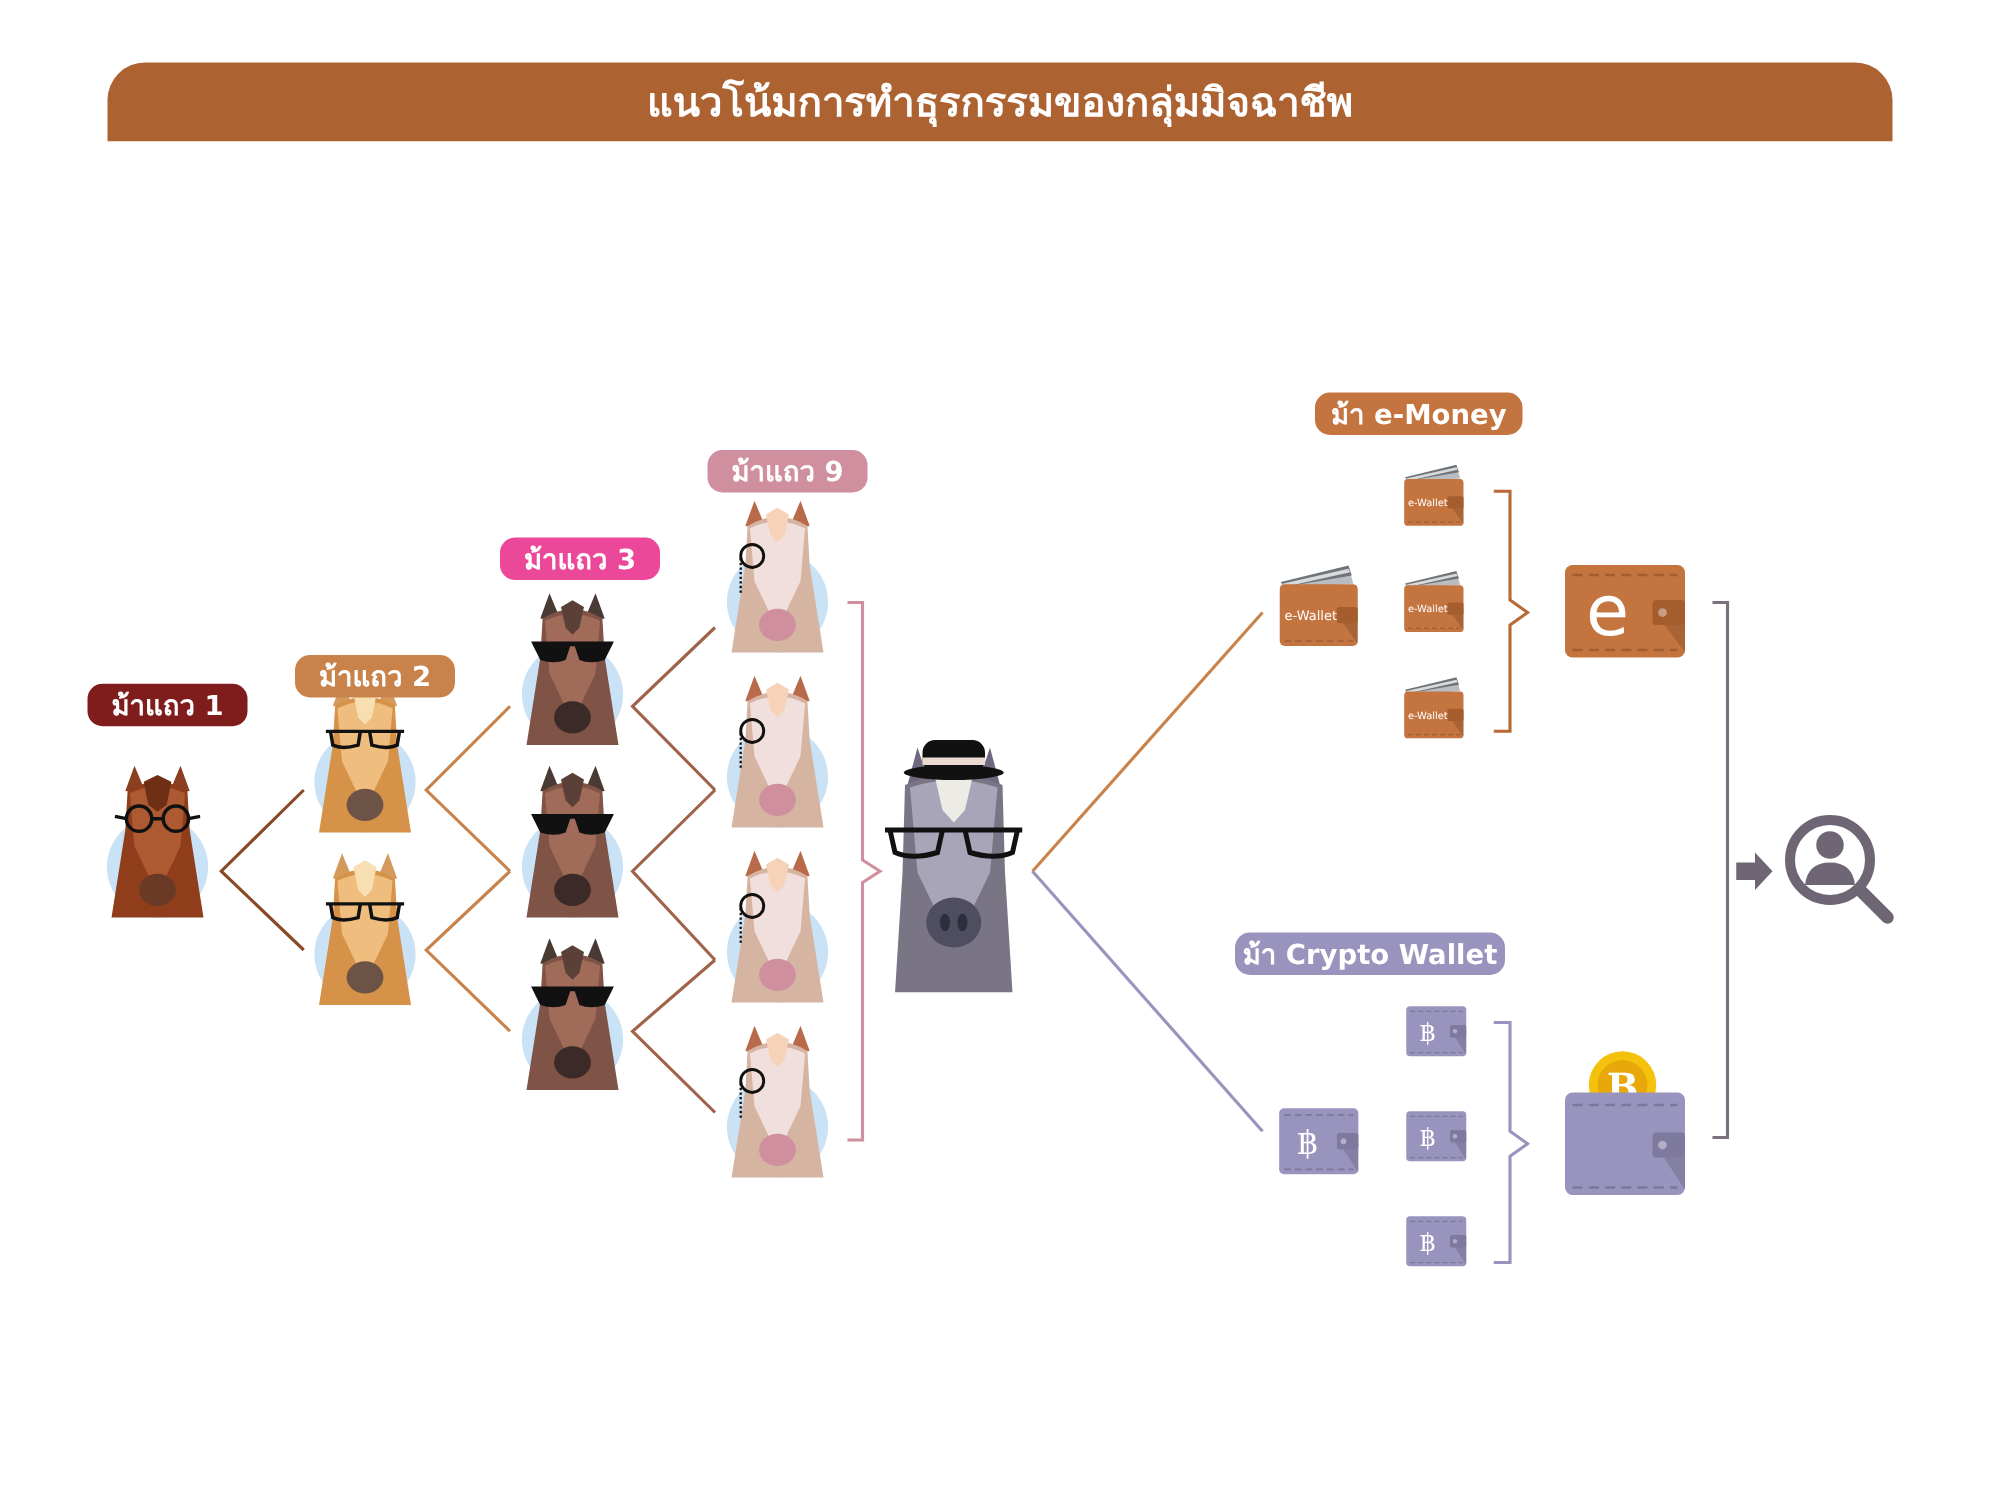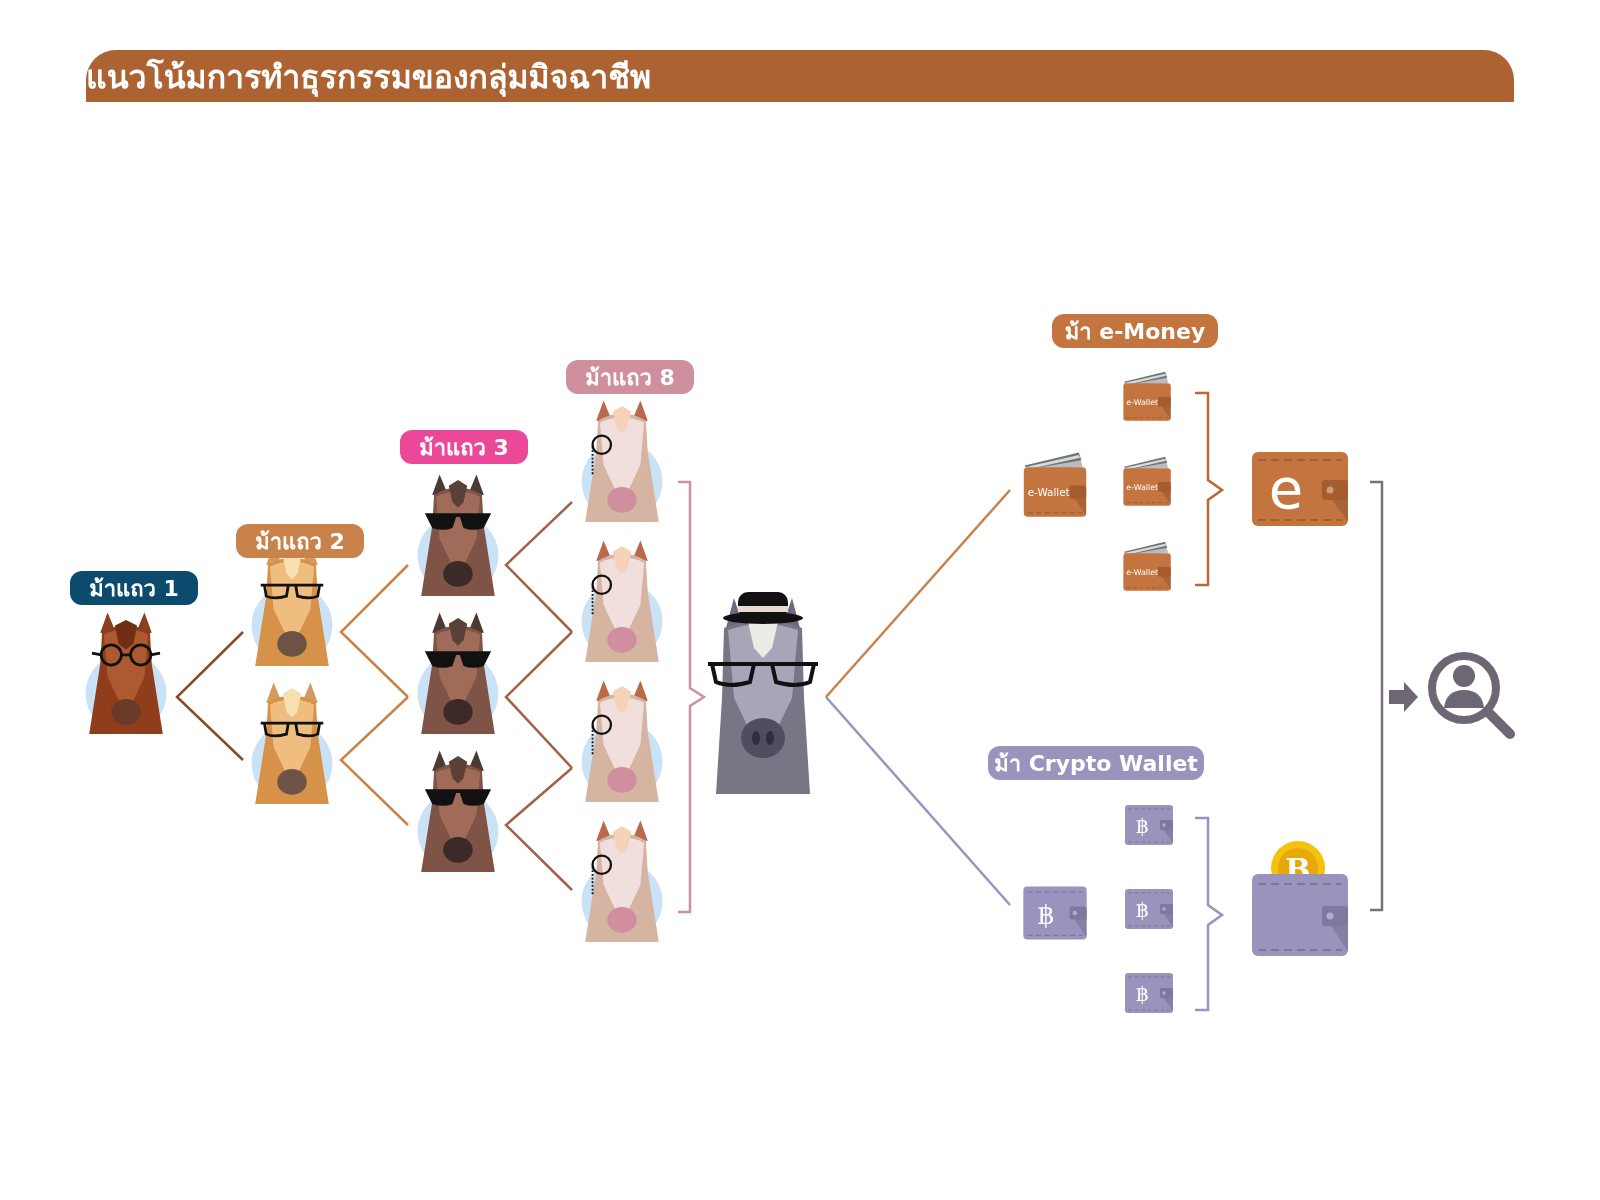--- a/index.html
+++ b/index.html
@@ -1,17 +1,17 @@
 <!DOCTYPE html>
 <html><head>
 <meta charset="utf-8">
 <style>
   html, body { margin:0; padding:0; background:#ffffff; }
   body { width:1600px; height:1200px; position:relative; overflow:hidden; font-family:"DejaVu Sans", sans-serif; }
-  #header { position:absolute; left:86px; top:50px; width:1428px; height:52px; background:#ad6232; border-radius:30px 30px 0 0; display:flex; align-items:center; }
+  #header { position:absolute; left:86px; top:50px; width:1428px; height:63px; background:#ad6232; border-radius:30px 30px 0 0; display:flex; align-items:center; justify-content:center; }
   #header-title { color:#ffffff; font-size:32px; font-weight:bold; letter-spacing:0px; }
   .tag { position:absolute; height:34px; border-radius:12px; color:#ffffff; font-size:22px; font-weight:bold; display:flex; align-items:center; justify-content:center; padding:0 10px; white-space:nowrap; }
   #diagram { position:absolute; left:0; top:0; width:1600px; height:1200px; }
   .wallet-label { font-family:"DejaVu Sans", sans-serif; fill:#ffffff; }
 </style>
 </head>
 <body>
 
 <div id="header">
   <span id="header-title">แนวโน้มการทำธุรกรรมของกลุ่มมิจฉาชีพ</span>
@@ -360,18 +360,18 @@
     <polygon points="1404,682 1418,697 1404,712"></polygon>
   </g>
   <g>
     <circle cx="1464" cy="688" r="32" fill="none" stroke="#6f6675" stroke-width="8"></circle>
     <circle cx="1464" cy="676" r="11" fill="#6f6675"></circle>
     <path d="M1444 708 Q1446 690 1464 690 Q1482 690 1484 708 Z" fill="#6f6675"></path>
     <line x1="1488" y1="712" x2="1510" y2="734" stroke="#6f6675" stroke-width="10" stroke-linecap="round"></line>
   </g>
 </svg>
 
-<div class="tag" style="left:70px; top:571px; width:108px; background:#0c4a6e;">ม้าแถว 1</div>
+<div class="tag" style="left:70px; top:547px; width:108px; background:#7f1d1d;">ม้าแถว 1</div>
 <div class="tag" style="left:236px; top:500px; width:108px; background:#c9834a;margin-top:24px;">ม้าแถว 2</div>
 <div class="tag" style="left:400px; top:430px; width:108px; background:#ec4899;">ม้าแถว 3</div>
-<div class="tag" style="left:566px; top:360px; width:108px; background:#cf8f9f;">ม้าแถว 8</div>
+<div class="tag" style="left:566px; top:360px; width:108px; background:#cf8f9f;">ม้าแถว 9</div>
 <div class="tag" style="left:1016px; top:314px; width:146px; background:#c4743f;margin-left:36px;">ม้า e-Money</div>
 <div class="tag" style="left:988px; top:746px; width:196px; background:#9994bd;">ม้า Crypto Wallet</div>
 
 </body></html>

